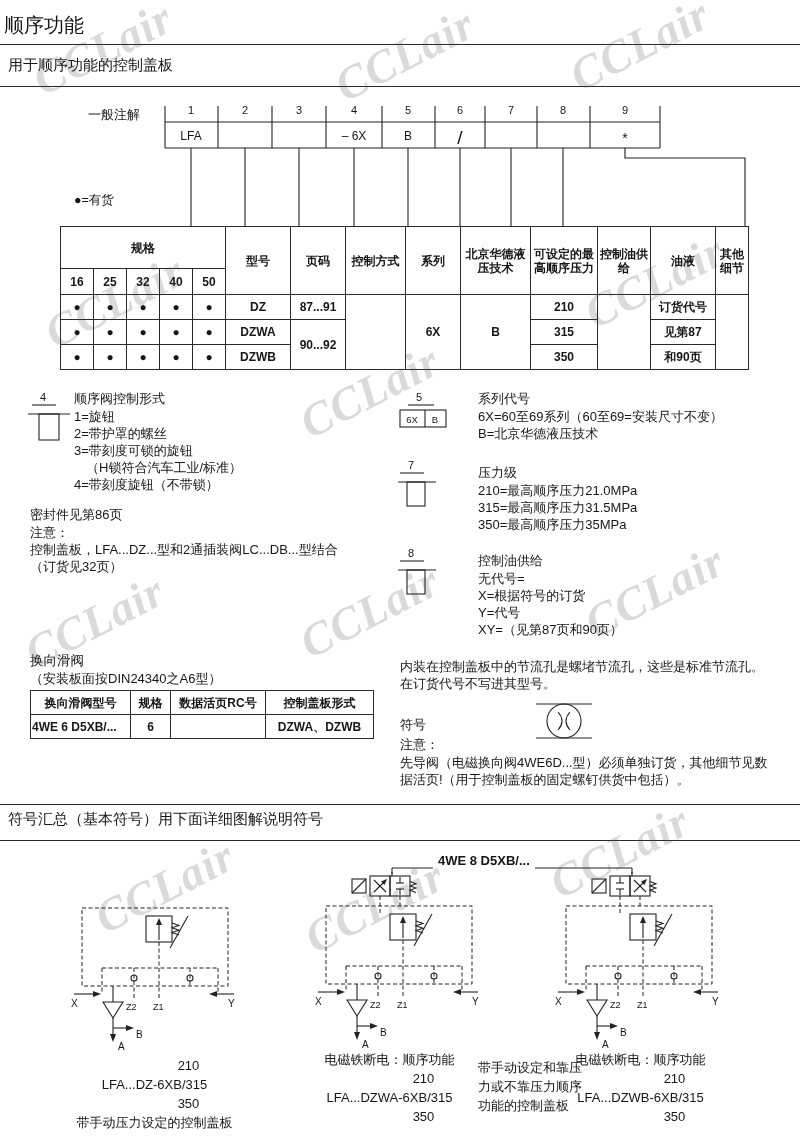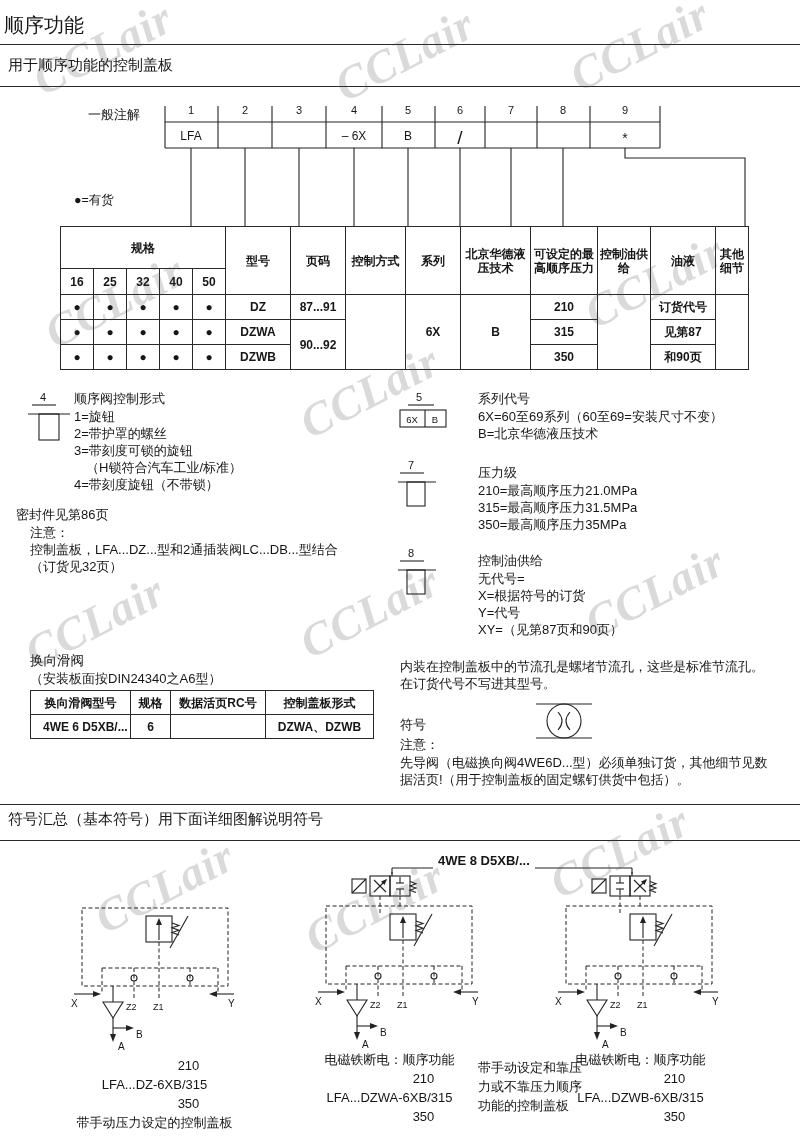--- a/index.html
+++ b/index.html
@@ -169,21 +169,21 @@
     <rect class="ln" x="11" y="24" width="20" height="26"></rect>
   </svg>
   <div class="t" style="left:74px;top:390px">顺序阀控制形式</div>
   <div class="list13" style="position:absolute;left:74px;top:408px">
     <div>1=旋钮</div>
     <div>2=带护罩的螺丝</div>
     <div>3=带刻度可锁的旋钮</div>
     <div style="padding-left:12px">（H锁符合汽车工业/标准）</div>
     <div>4=带刻度旋钮（不带锁）</div>
   </div>
-  <div class="t" style="left:16px;top:506px">密封件见第86页</div>
+  <div class="t" style="left:30px;top:506px">密封件见第86页</div>
   <div class="t" style="left:30px;top:524px">注意：</div>
   <div class="t" style="left:30px;top:541px">控制盖板，LFA...DZ...型和2通插装阀LC...DB...型结合</div>
   <div class="t" style="left:30px;top:558px">（订货见32页）</div>
 
   <svg style="left:398px;top:390px" width="52" height="42" viewBox="0 0 52 42">
     <text x="18" y="11" font-size="11">5</text>
     <line class="ln" x1="10" y1="15" x2="36" y2="15"></line>
     <rect class="ln" x="2" y="20" width="46" height="17"></rect>
     <line class="ln" x1="27" y1="20" x2="27" y2="37"></line>
     <text x="14" y="33" font-size="9.5" text-anchor="middle">6X</text>
@@ -259,21 +259,21 @@
         <col style="width:108px">
       </colgroup>
     <tbody>
       <tr style="height:24px">
         <th>换向滑阀型号</th>
         <th>规格</th>
         <th>数据活页RC号</th>
         <th>控制盖板形式</th>
       </tr>
       <tr style="height:24px">
-        <td style="text-align:left;padding-left:12px">4WE 6 D5XB/...</td>
+        <td style="text-align:left;padding-left:1px">4WE 6 D5XB/...</td>
         <td>6</td>
         <td></td>
         <td>DZWA、DZWB</td>
       </tr>
     </tbody>
   </table>
 
   <div style="position:absolute;left:400px;top:658px;width:372px;font-size:13px;line-height:17px">内装在控制盖板中的节流孔是螺堵节流孔，这些是标准节流孔。在订货代号不写进其型号。</div>
   <svg style="left:532px;top:694px" width="64" height="54" viewBox="0 0 64 54">
     <line class="ln" x1="4" y1="10" x2="60" y2="10"></line>

